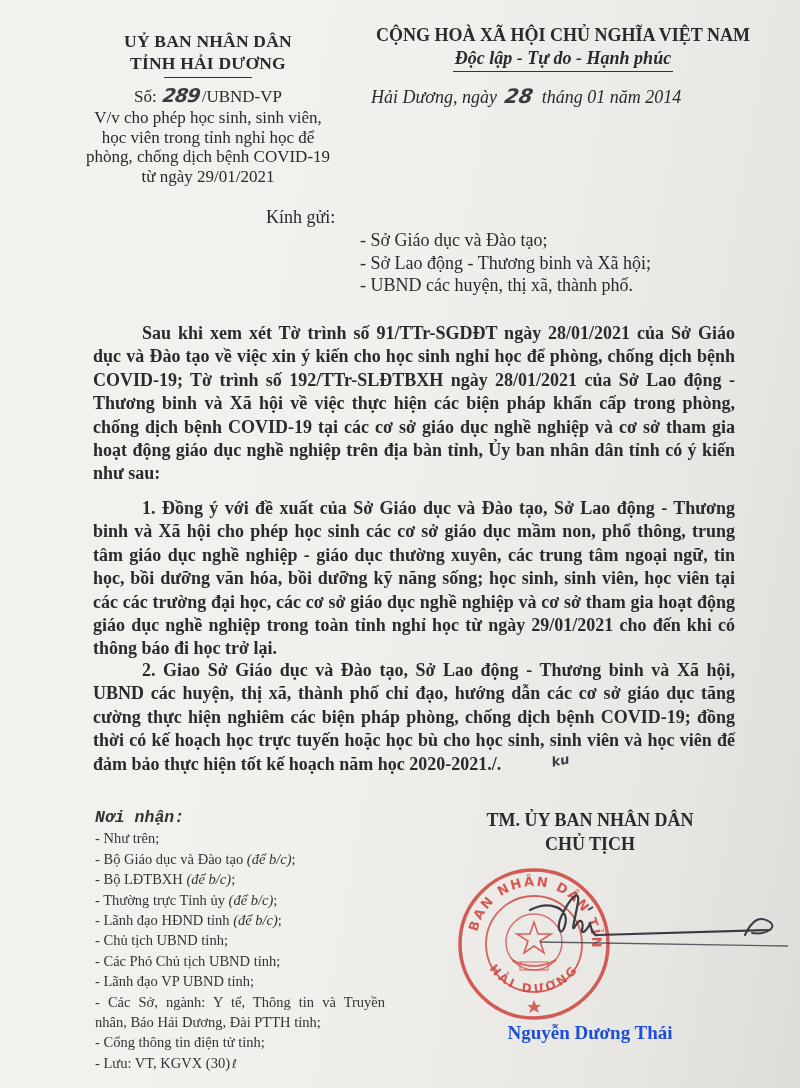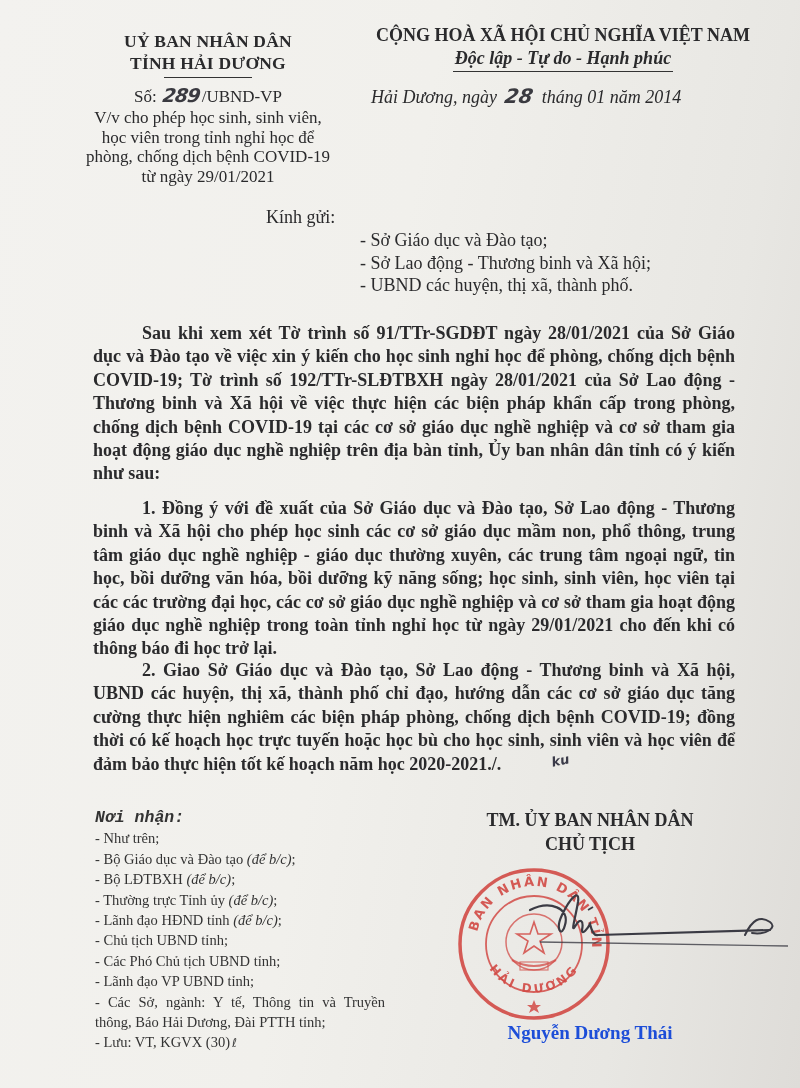--- a/index.html
+++ b/index.html
@@ -243,21 +243,22 @@
     <div class="title">Nơi nhận:</div>
     <div class="item"><span>- Như trên;</span></div>
     <div class="item"><span>- Bộ Giáo dục và Đào tạo </span><em>(để b/c)</em><span>;</span></div>
     <div class="item"><span>- Bộ LĐTBXH </span><em>(để b/c)</em><span>;</span></div>
     <div class="item"><span>- Thường trực Tỉnh ủy </span><em>(để b/c)</em><span>;</span></div>
     <div class="item"><span>- Lãnh đạo HĐND tỉnh </span><em>(để b/c)</em><span>;</span></div>
     <div class="item"><span>- Chủ tịch UBND tỉnh;</span></div>
     <div class="item"><span>- Các Phó Chủ tịch UBND tỉnh;</span></div>
     <div class="item"><span>- Lãnh đạo VP UBND tỉnh;</span></div>
     <div class="item justify"><span>- Các Sở, ngành: Y tế, Thông tin và Truyền</span></div>
-    <div class="item cont"><span>thông, Báo Hải Dương, Đài PTTH tỉnh;</span></div>
+    <div class="item cont"><span>nhân, Báo Hải Dương, Đài PTTH tỉnh;</span></div>
+    <div class="item"><span>- Cổng thông tin điện tử tỉnh;</span></div>
     <div class="item"><span>- Lưu: VT, KGVX (30)</span><span style="font-family:'DejaVu Sans',sans-serif;font-style:italic;font-size:12px;color:#444;margin-left:2px;">ℓ</span></div>
   </div>
 
   <div class="sig-title">
     <div>TM. ỦY BAN NHÂN DÂN</div>
     <div>CHỦ TỊCH</div>
   </div>
 
   <svg class="stamp" viewBox="0 0 160 160">
     <defs>

